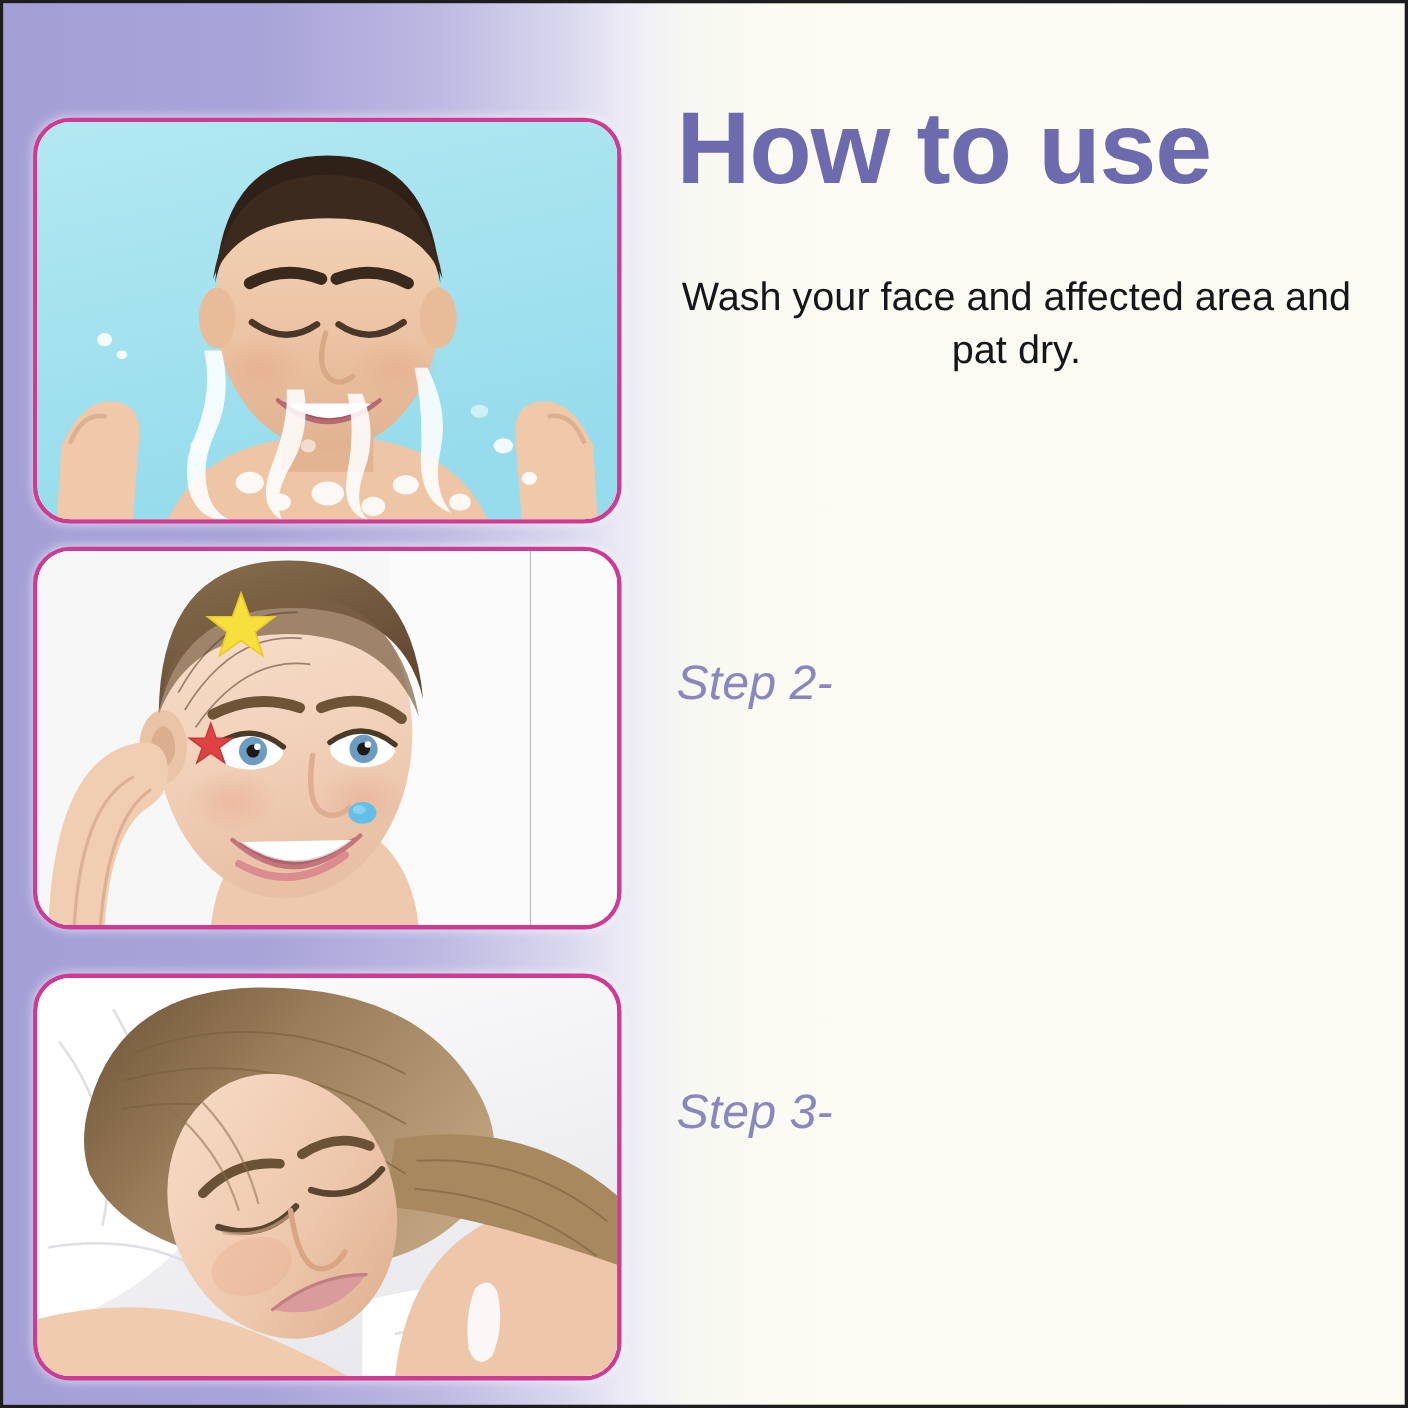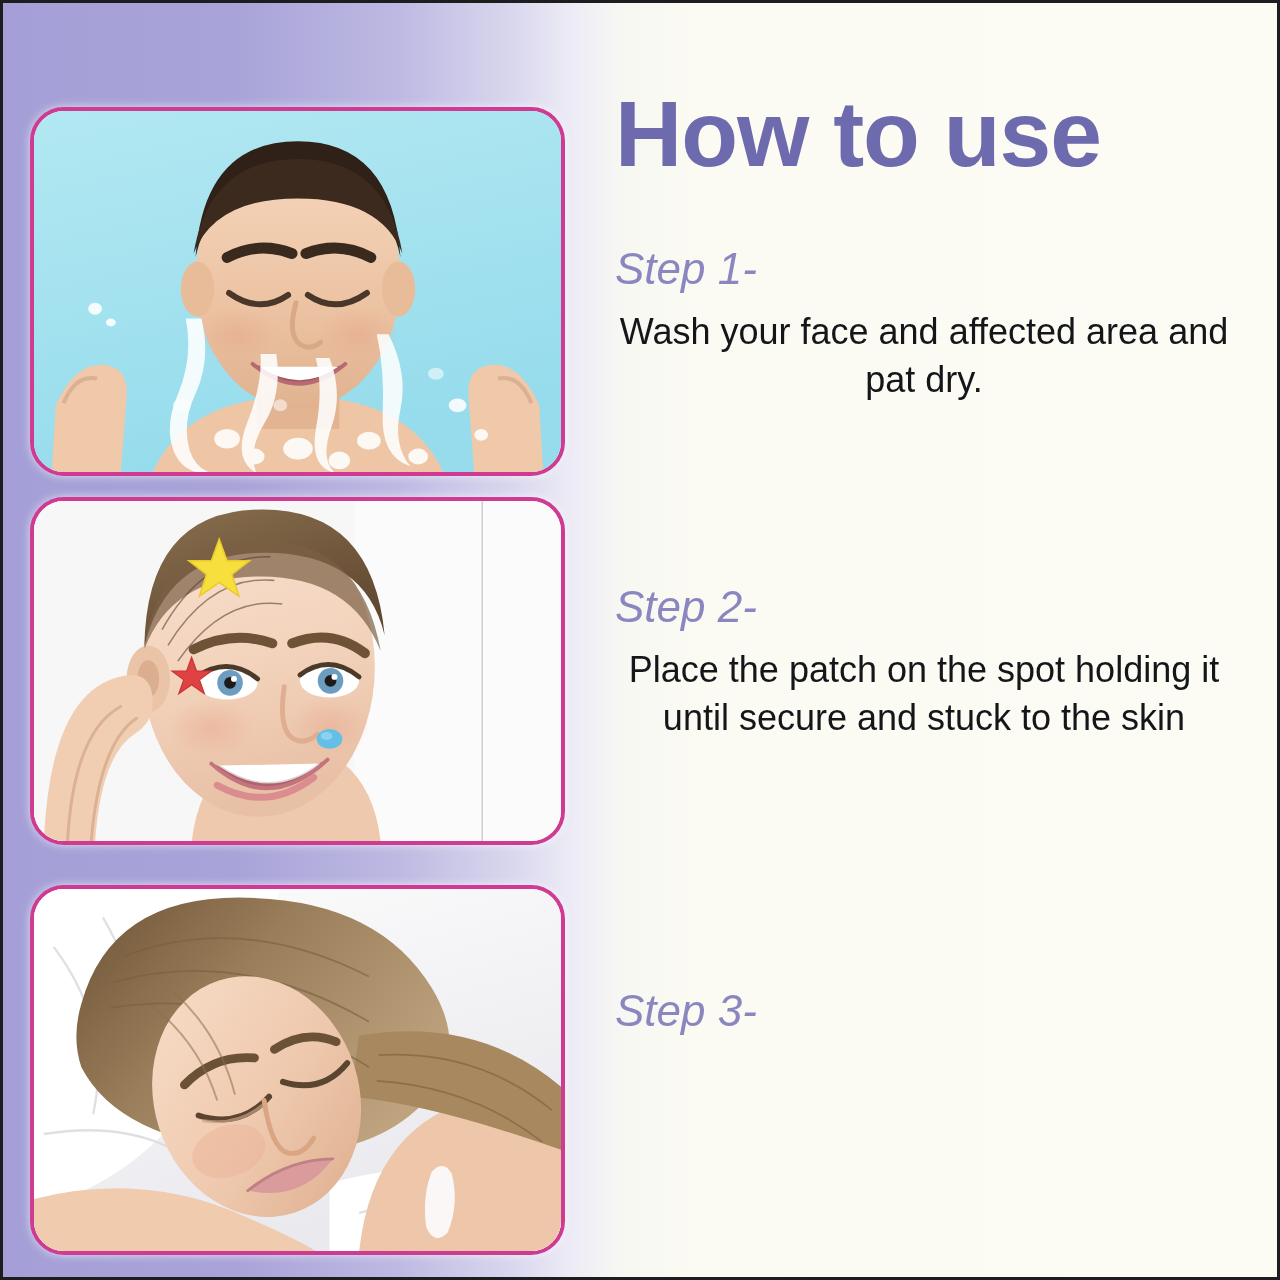--- a/index.html
+++ b/index.html
@@ -74,21 +74,21 @@
     font-size: 93px;
     font-weight: 700;
     color: #6d6aad;
     letter-spacing: -1px;
     line-height: 1;
     white-space: nowrap;
   }
 
   .step-block { position: absolute; left: 4px; width: 630px; }
   .step-block.s1 { top: 243px; }
-  .step-block.s2 { top: 581px; }
+  .step-block.s2 { top: 595px; }
   .step-block.s3 { top: 985px; }
 
   .step-label {
     font-size: 44px;
     font-style: italic;
     font-weight: 400;
     color: #8a87c0;
     line-height: 1.05;
     margin-bottom: 16px;
   }
@@ -357,26 +357,24 @@
         </g>
       </svg>
     </div>
   </div>
 
   <div class="text-col">
 
     <h1 class="title">How to use</h1>
 
     <div class="step-block s1">
-      <div class="step-label">Step 1-</div>
       <div class="step-body">Wash your face and affected area and pat dry.</div>
     </div>
 
     <div class="step-block s2">
       <div class="step-label">Step 2-</div>
-      <div class="step-body">Place the patch on the spot holding it until secure and stuck to the skin</div>
     </div>
 
     <div class="step-block s3">
       <div class="step-label">Step 3-</div>
     </div>
   </div>
 </div>
 
 </body></html>

